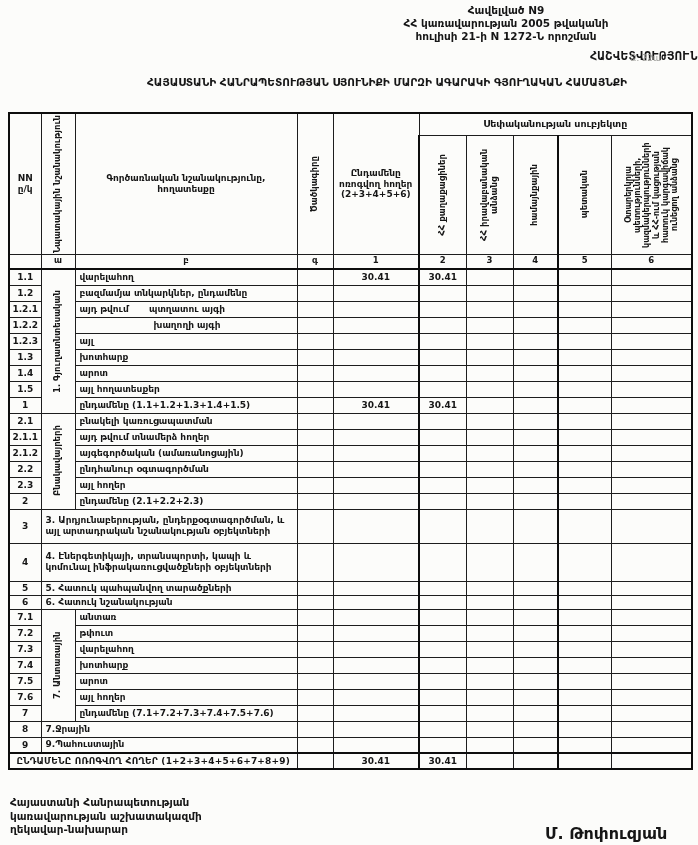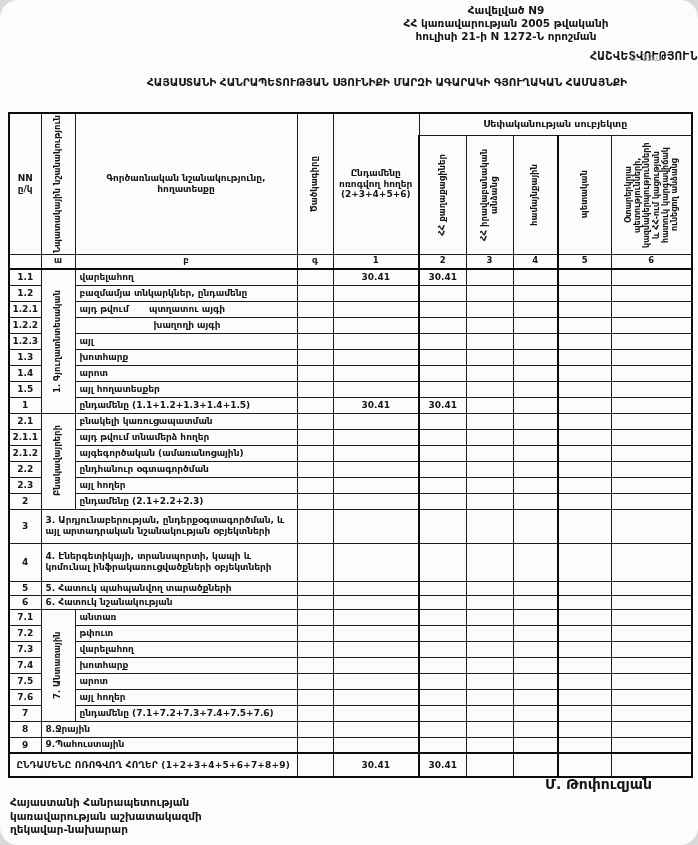--- a/index.html
+++ b/index.html
@@ -1,17 +1,17 @@
 <!DOCTYPE html>
 <html><head>
 <meta charset="utf-8">
 <style>
   html,body{margin:0;padding:0;background:#d9d9d9;}
   .page{position:relative;width:698px;height:845px;background:#fcfcfa;color:#161616;
-        font-family:"DejaVu Sans",sans-serif;overflow:hidden;border-radius:18px;}
+        font-family:"DejaVu Sans",sans-serif;overflow:hidden;}
   
   .appendix{position:absolute;top:4px;right:12px;width:360px;text-align:center;
             font-size:10.5px;font-weight:700;line-height:13px;}
   .title{position:absolute;top:49px;left:0;width:100%;text-align:right;
          font-size:12px;font-weight:700;letter-spacing:.5px;font-family:Liberation Mono, monospace;}
   .annotation{position:absolute;top:53px;left:630px;font-size:8.5px;color:#9a9a96;}
   .subtitle{position:absolute;top:76px;left:0;width:100%;text-align:center;
             font-size:10.5px;font-weight:700;line-height:13.5px;padding-left:38px;}
   
   table{position:absolute;left:8px;top:112px;width:683px;border-collapse:collapse;
@@ -29,27 +29,27 @@
         line-height:1.12;font-size:8.5px;text-align:center;}
   .vert.small{font-size:8px;line-height:1.15;}
   tbody tr{height:16px;}
   .c-num{text-align:center;font-weight:600;}
   .c-desc{text-align:left;padding-left:4px;position:relative;line-height:1.2;}
   .c-desc.center{text-align:center;}
   .c-desc .prefix{position:absolute;left:4px;top:50%;transform:translateY(-50%);}
   .c-val{text-align:center;font-weight:600;}
   .col-2,.col-5{border-left:2px solid #0d0d0d;}
   .t-row td{border-top:2px solid #0d0d0d;}
-  .t-row{height:24px;}
+  .t-row{height:16px;}
   .c-total-label{text-align:center;font-size:9px;letter-spacing:.2px;}
   .gl-cell{text-align:center;}
   
   .footer-left{position:absolute;left:10px;top:796px;font-size:10.5px;font-weight:700;
                line-height:13.5px;}
-  .signature{position:absolute;left:545px;top:776px;font-size:14px;font-weight:700;}
+  .signature{position:absolute;left:545px;top:824px;font-size:16px;font-weight:700;}
 </style>
 </head>
 <body>
 
 <div class="page">
 
   <div class="appendix">
     <div>Հավելված N9</div>
     <div>ՀՀ կառավարության 2005 թվականի</div>
     <div>հուլիսի 21-ի N 1272-Ն որոշման</div>
@@ -409,21 +409,21 @@
           <td class="c-val col-code"></td>
           <td class="c-val col-1"></td>
           <td class="c-val col-2"></td>
           <td class="c-val col-3"></td>
           <td class="c-val col-4"></td>
           <td class="c-val col-5"></td>
           <td class="c-val col-6"></td>
         </tr>
         <tr>
           <td class="c-num">8</td>
-          <td class="c-desc" colspan="2"><span>8.Ջրային</span></td>
+          <td class="c-desc" colspan="2"><span>7.Ջրային</span></td>
           <td class="c-val col-code"></td>
           <td class="c-val col-1"></td>
           <td class="c-val col-2"></td>
           <td class="c-val col-3"></td>
           <td class="c-val col-4"></td>
           <td class="c-val col-5"></td>
           <td class="c-val col-6"></td>
         </tr>
         <tr>
           <td class="c-num">9</td>

